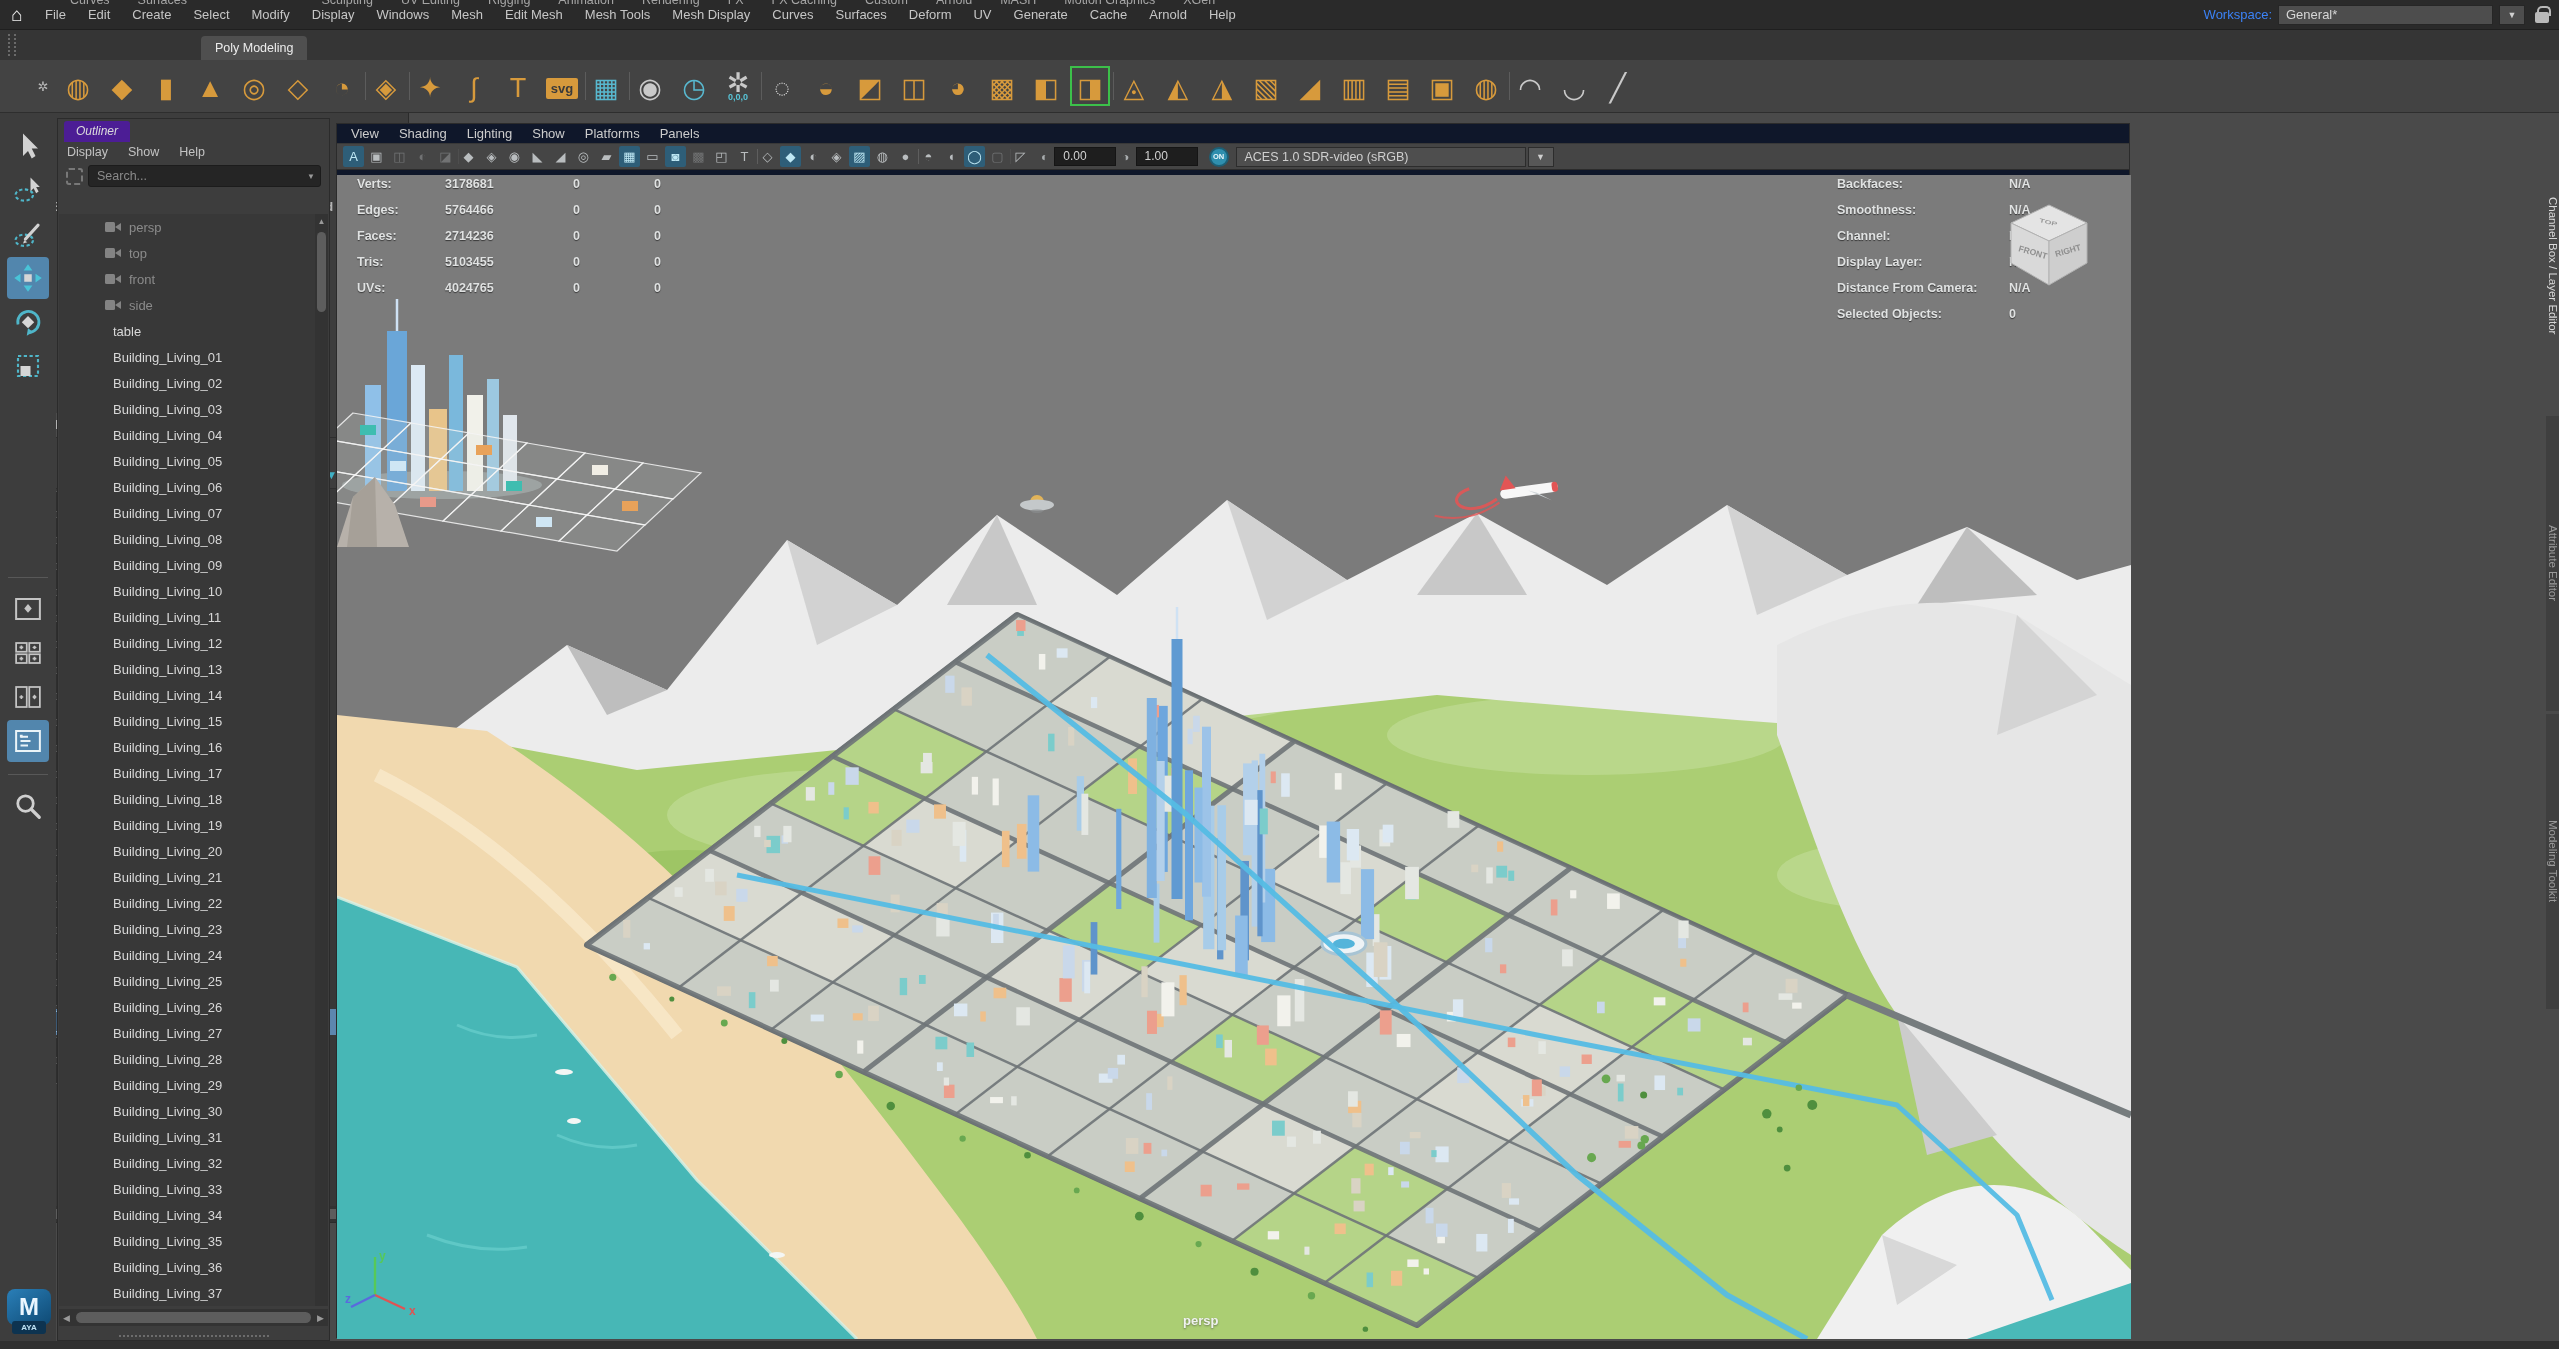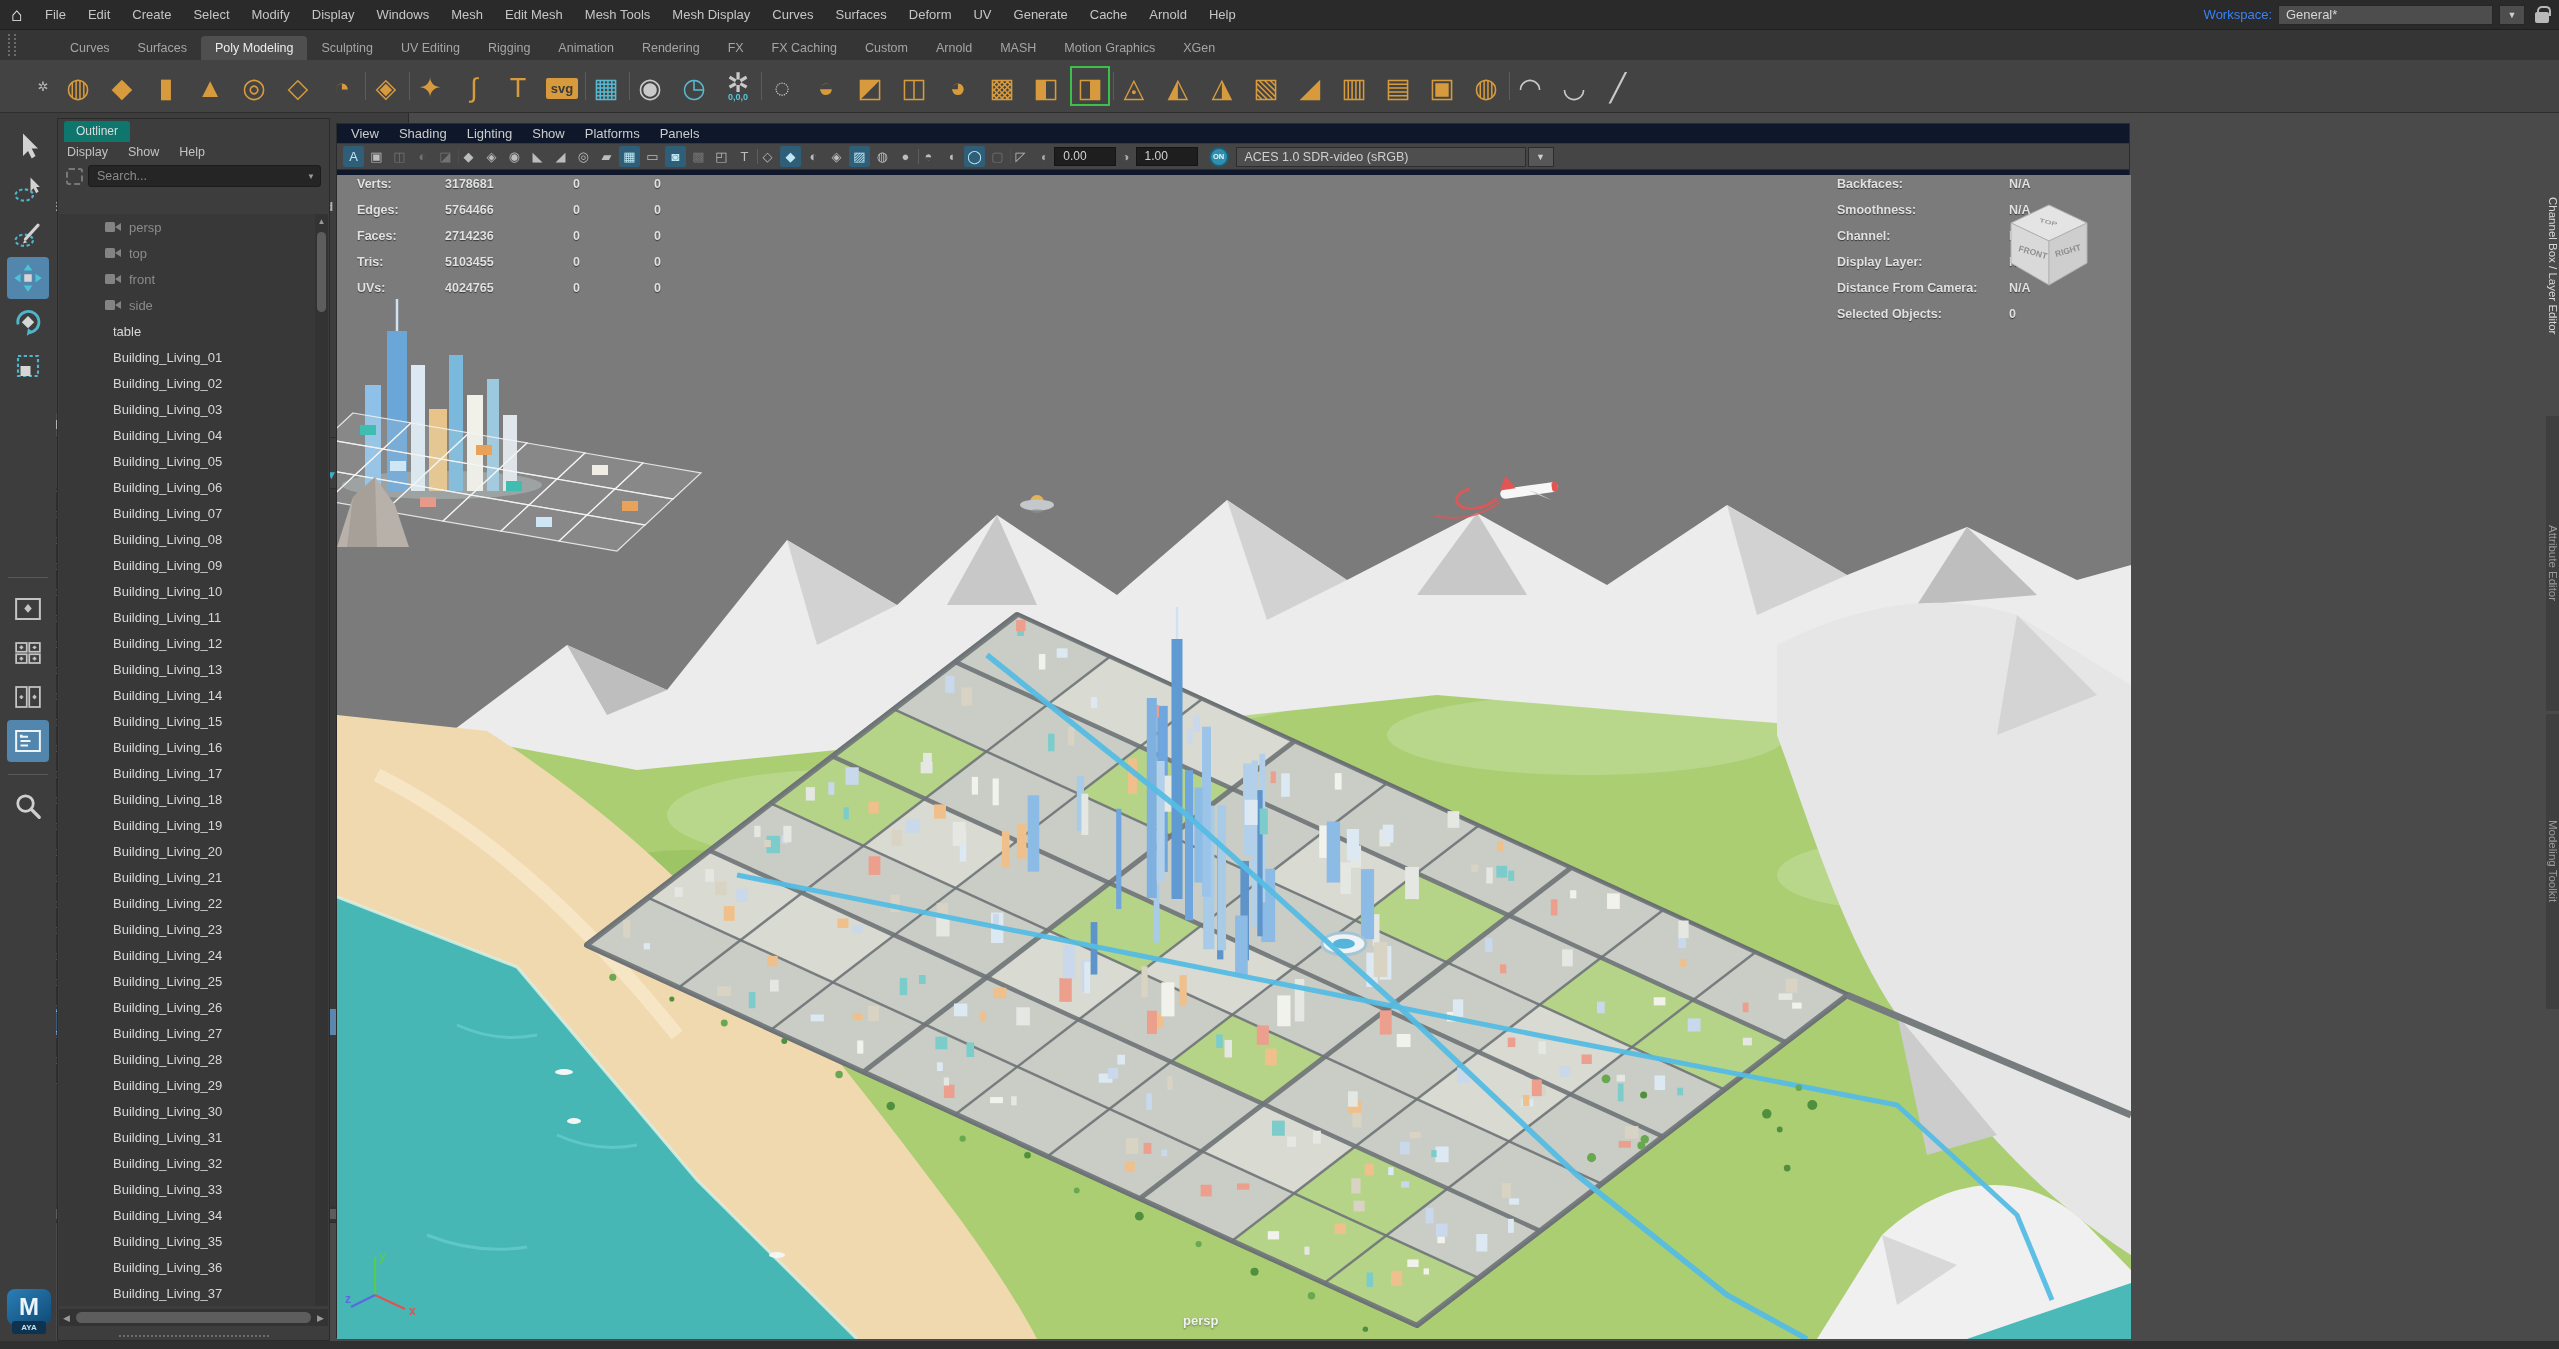--- a/index.html
+++ b/index.html
@@ -16,21 +16,21 @@
   .ws-label { font-size:13px; color:#3b82f6; }
   .ws-select { width:215px; height:20px; background:#4d4d4d; border:1px solid #262626; color:#d6d6d6; font-size:13px; line-height:18px; padding-left:7px; }
   .ws-arrow { width:26px; height:20px; background:#4d4d4d; border:1px solid #262626; color:#cfcfcf; font-size:9px; display:flex; align-items:center; justify-content:center; }
   .lock { position:relative; width:14px; height:11px; background:#b9b9b9; border-radius:2px; margin-left:4px; margin-top:6px; }
   .lock::before { content:''; position:absolute; left:2px; top:-6px; width:10px; height:8px; border:2px solid #b9b9b9; border-bottom:none; border-radius:5px 5px 0 0; }
 
   
   .shelftabs { position:absolute; left:0; top:30px; width:2559px; height:30px; background:#353535; display:flex; align-items:flex-end; padding-left:56px; }
   .grip-v { position:absolute; left:8px; top:4px; width:8px; height:22px; border-left:2px dotted #6a6a6a; border-right:2px dotted #6a6a6a; }
   .shelftab { font-size:12.5px; color:#a5a5a5; padding:5px 14px; cursor:default; }
-  .shelftab.active { background:#4f4f4f; color:#ececec; border-radius:4px 4px 0 0; }
+  .shelftab.active { background:#4f4f4f; color:#ececec; border-radius:4px 4px 0 0;margin-top:48px; }
   .shelficons { position:absolute; left:0; top:60px; width:2559px; height:53px; background:#434343; display:flex; align-items:center; padding-left:30px; border-bottom:1px solid #2e2e2e; }
   .gear { width:26px; height:53px; display:flex; align-items:center; justify-content:center; color:#b9b9b9; font-size:13px; }
   .shelficon { width:44px; height:44px; display:flex; flex-direction:column; align-items:center; justify-content:center; font-size:27px; line-height:1; color:#d79a3c; cursor:default; position:relative; }
   .shelficon .sub { font-size:9px; color:#58c5d8; margin-top:-4px; font-weight:bold; }
   .shelficon.badge span.g { font-size:13px; font-weight:bold; background:#d79a3c; color:#3a3a3a; padding:4px 5px; border-radius:2px; }
   .shelficon.frame { outline:2px solid #3cc04a; outline-offset:-4px; }
   .shelficon.sep::after { content:''; position:absolute; right:-2px; top:8px; height:28px; border-right:1px solid #5c5c5c; }
 
   
   .panel { position:absolute; background:#3d3d3d; border:1px solid #2b2b2b; }
@@ -43,21 +43,21 @@
   .tool-btn svg { width:30px; height:30px; }
   .tool-btn.active { background:#5286ad; }
   .tb-sep { width:40px; border-top:1px solid #585858; margin:10px 0; }
   .tb-gap { height:178px; }
   .maya-badge { position:absolute; bottom:6px; left:7px; width:44px; height:46px; }
   .maya-badge .m { width:44px; height:36px; border-radius:8px; background:linear-gradient(145deg,#2a7fb8,#0f4a74); color:#eaf6ff; font-weight:bold; font-size:24px; display:flex; align-items:center; justify-content:center; }
   .maya-badge .aya { margin:-4px auto 0; width:34px; height:13px; background:#0d3350; border-radius:3px; color:#bfe2f4; font-size:8px; font-weight:bold; text-align:center; line-height:13px; }
 
   
   .outliner { left:57px; top:118px; width:273px; height:1223px; }
-  .ol-title { display:inline-block; background:#0f766e; color:#dcdcdc; font-size:12px; padding:3px 12px 4px; border-radius:3px 3px 0 0; margin:2px 0 0 6px; }
+  .ol-title { display:inline-block; background:#4c1d95; color:#dcdcdc; font-size:12px; padding:3px 12px 4px; border-radius:3px 3px 0 0; margin:2px 0 0 6px;font-style:italic; }
   .ol-search-row { display:flex; align-items:center; gap:5px; padding:3px 8px 5px 8px; }
   .ol-filter { width:17px; height:17px; border:2px dashed #787878; border-radius:3px; }
   .ol-search { flex:1; height:22px; background:#252525; border:1px solid #1c1c1c; border-radius:3px; color:#cfcfcf; font-size:12.5px; padding:0 20px 0 8px; }
   .ol-search::placeholder { color:#8a8a8a; }
   .ol-search-wrap { position:relative; flex:1; display:flex; }
   .ol-search-arrow { position:absolute; right:6px; top:7px; font-size:8px; color:#9a9a9a; pointer-events:none; }
   .ol-list { position:absolute; left:1px; right:14px; top:95px; bottom:34px; overflow:hidden; background:#383838; }
   .ol-row { display:flex; align-items:center; height:26px; padding-left:46px; gap:8px; font-size:13px; color:#d8d8d8; cursor:default; }
   .ol-row.dimmed { color:#8b8b8b; }
   .camera-icon { position:relative; width:16px; height:10px; flex:0 0 16px; }

